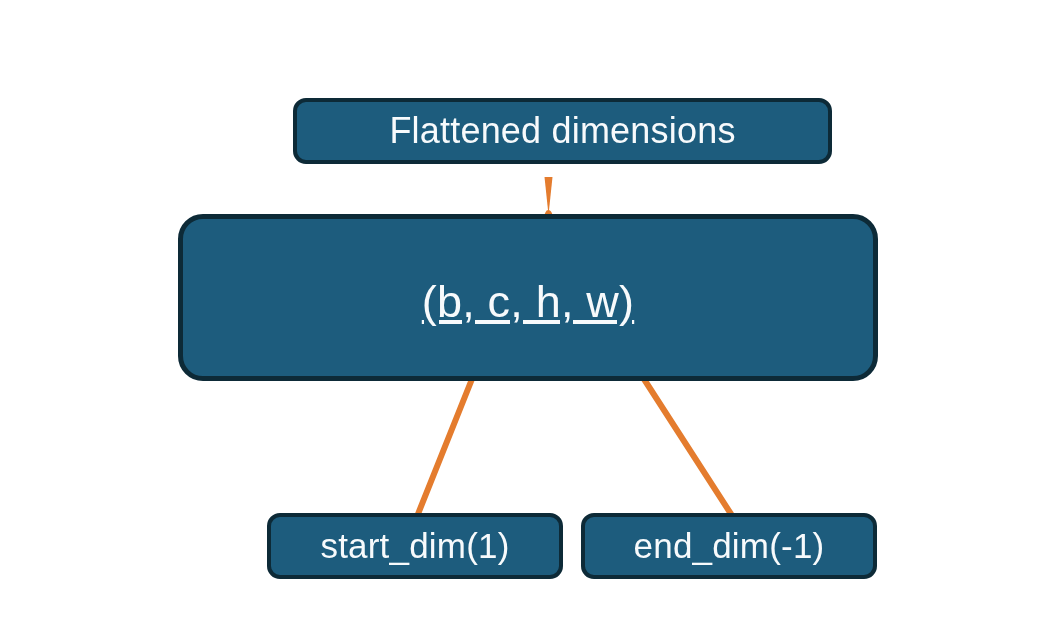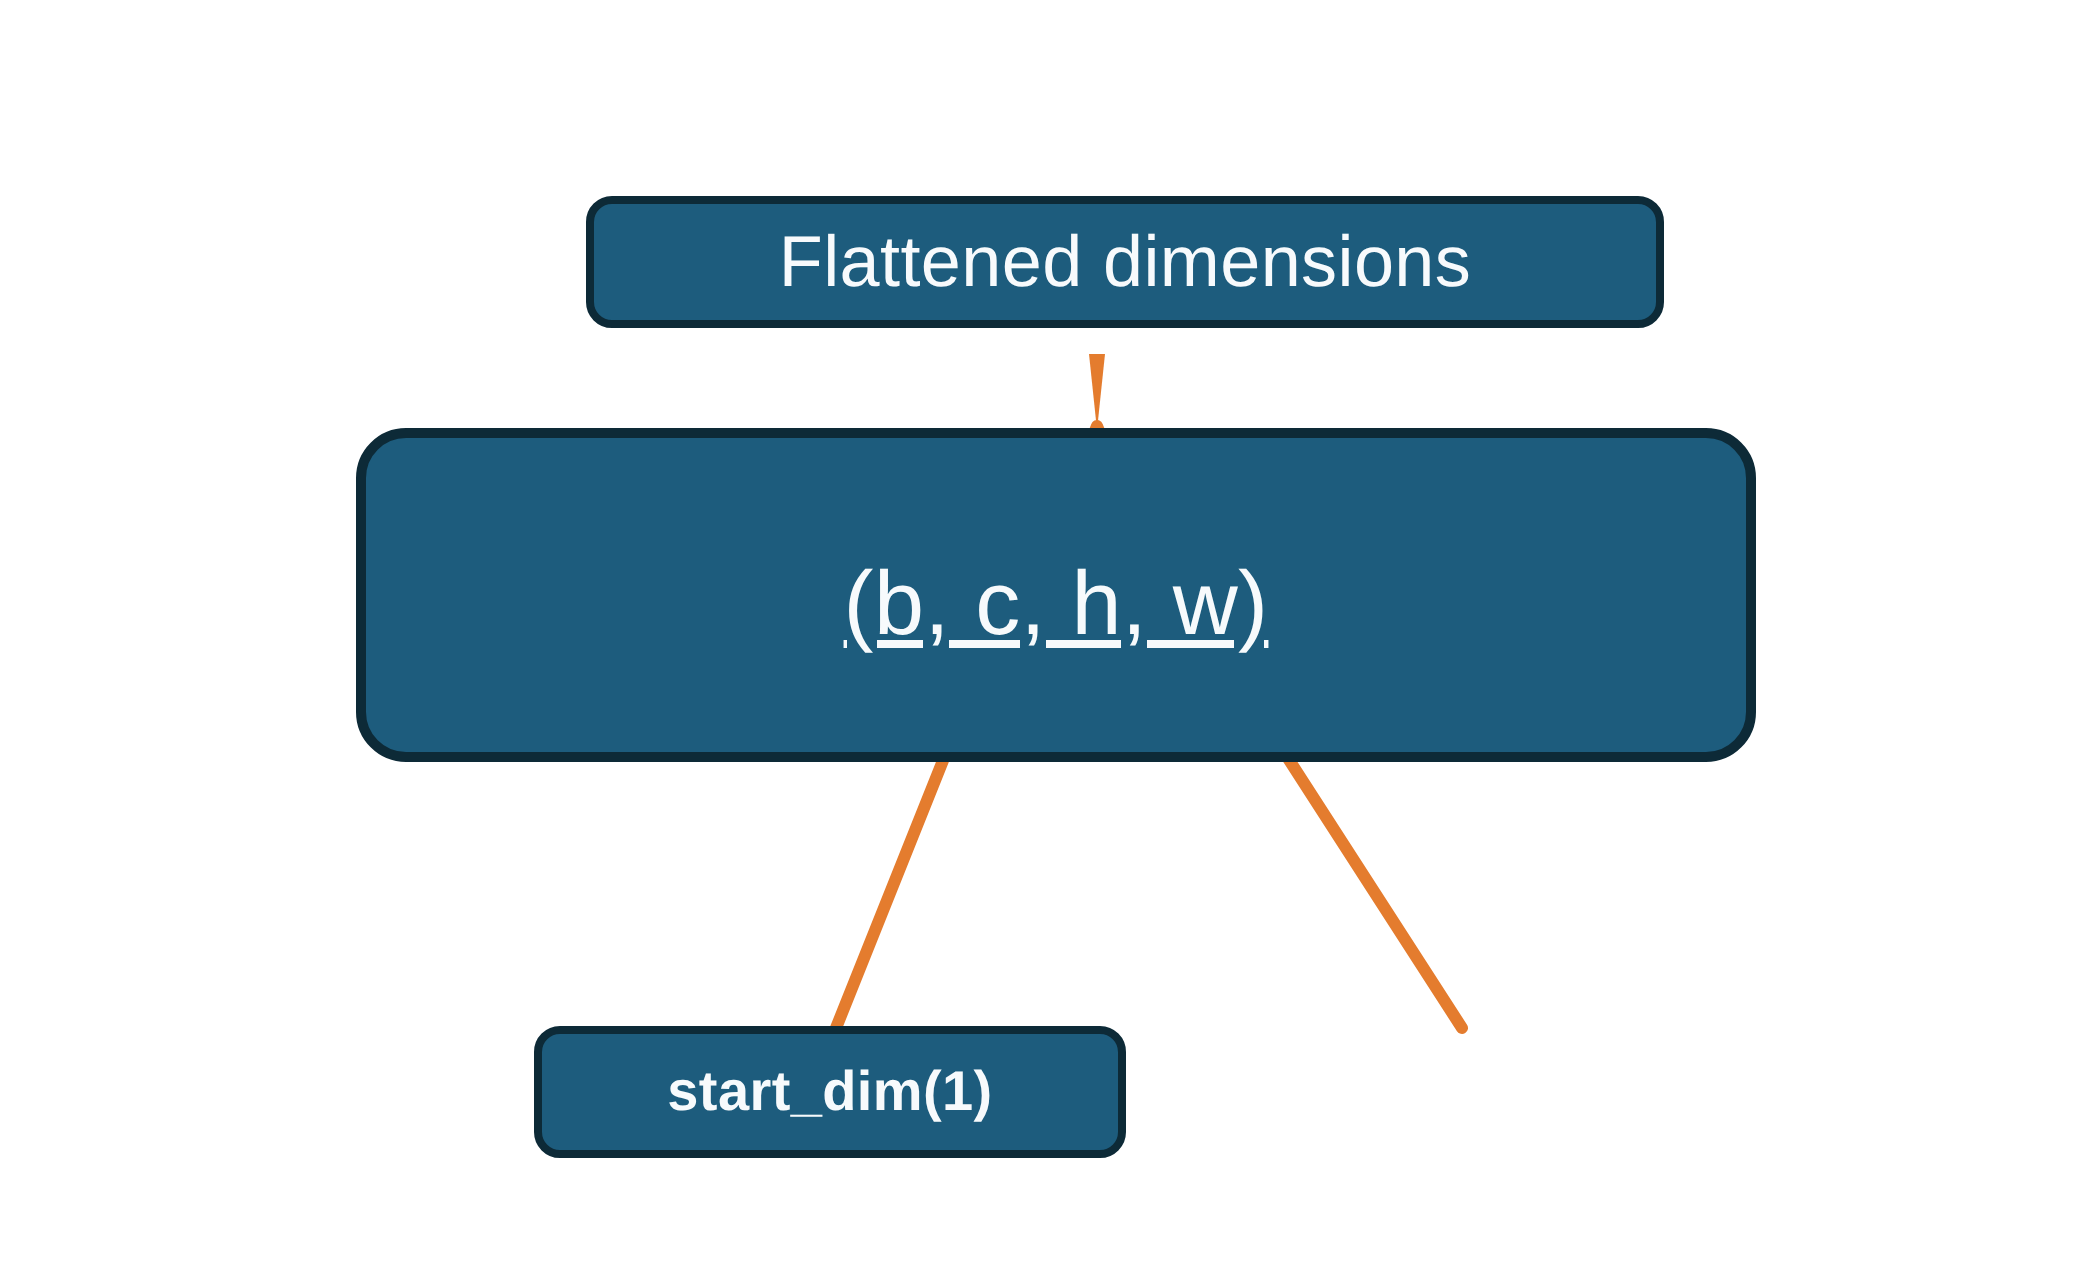--- a/index.html
+++ b/index.html
@@ -26,21 +26,21 @@
     border-radius:13px;
     display:flex;
     align-items:center;
     justify-content:center;
     color:var(--label-text);
   }
   .node span{white-space:nowrap;letter-spacing:0.2px;}
   .node-top{left:293px;top:98px;width:539px;height:66px;font-size:36px;}
   .node-main{left:178px;top:214px;width:700px;height:167px;border-width:5px;border-radius:25px;font-size:45px;text-decoration:underline;}
   .node-main span{padding-top:8px;}
-  .node-start{left:267px;top:513px;width:296px;height:66px;font-size:28px;font-weight:bold;}
+  .node-start{left:267px;top:513px;width:296px;height:66px;font-size:35px;}
   .node-end{left:581px;top:513px;width:296px;height:66px;font-size:35px;}
   .orange-stroke{stroke:var(--connector);fill:none;stroke-linecap:round;stroke-linejoin:round;}
   .orange-fill{fill:var(--connector);}
 </style>
 </head>
 <body>
 
 <div class="canvas">
 
   <svg class="connectors" viewBox="0 0 1038 632" xmlns="http://www.w3.org/2000/svg">
@@ -65,14 +65,17 @@
   </div>
 
   <div class="node node-main">
     <span>(b, c, h, w)</span>
   </div>
 
   <div class="node node-start">
     <span>start_dim(1)</span>
   </div>
 
+  <div class="node node-end">
+    <span>end_dim(-1)</span>
+  </div>
 
 </div>
 
 </body></html>

